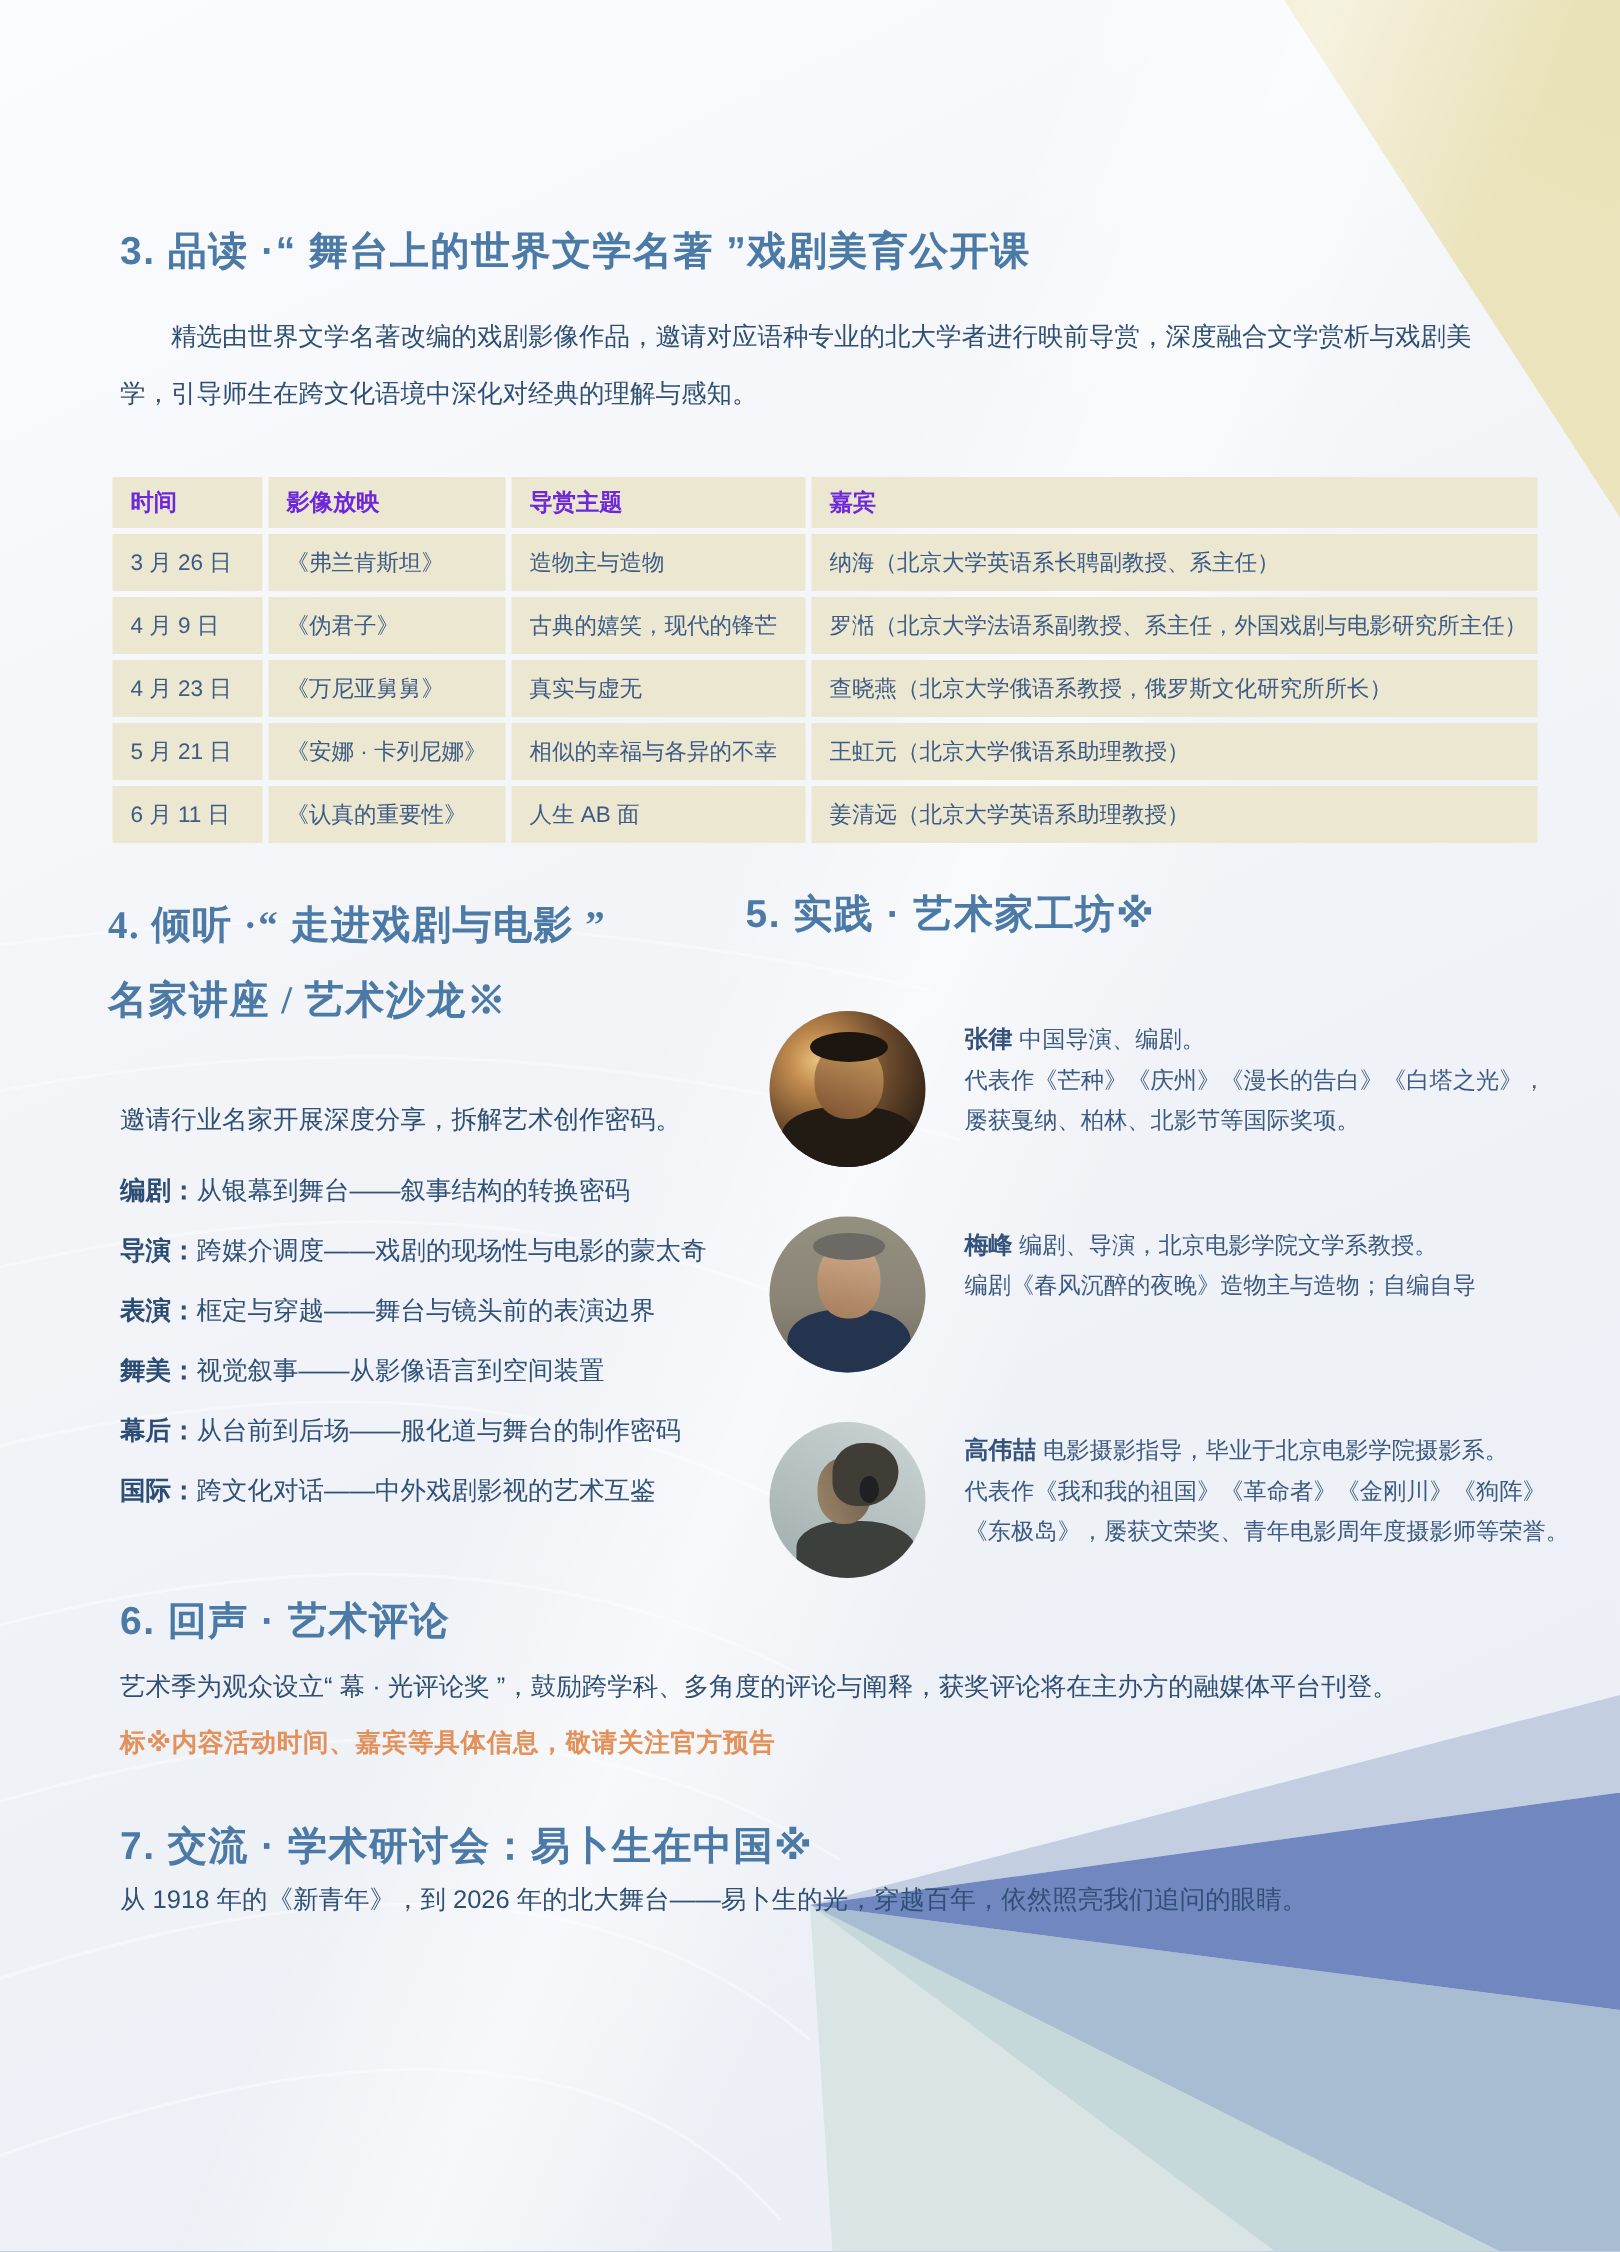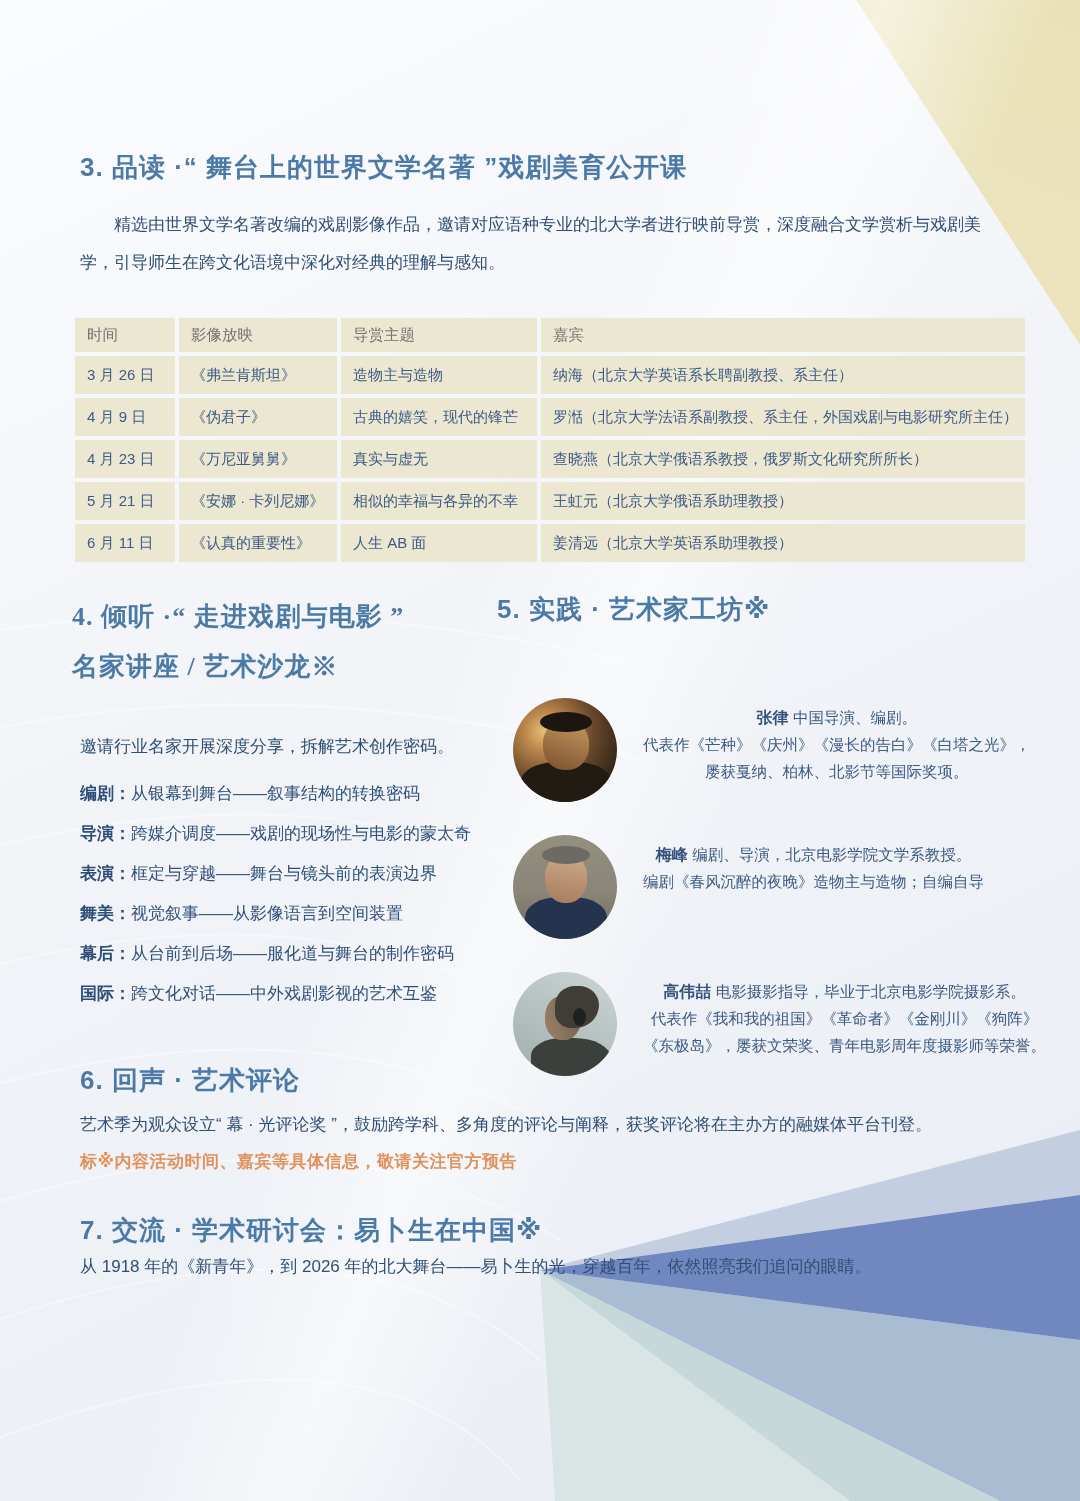--- a/index.html
+++ b/index.html
@@ -21,31 +21,31 @@
   .abs{position:absolute;margin:0;}
   .h{font-size:26px;font-weight:bold;color:#4c7aa7;letter-spacing:1px;}
   .body{font-size:17px;color:#2f4f74;line-height:38px;}
   .s3t{left:80px;top:150px;}
   .s3p{left:80px;top:206px;width:928px;text-indent:2em;}
   
   .table{position:absolute;left:75px;top:318px;width:950px;}
   .t-row{display:grid;grid-template-columns:100px 158px 196px 1fr;gap:4px;margin-bottom:4px;}
   .t-cell{background:#ece7d1;color:#3d5b84;font-size:15px;display:flex;align-items:center;
           padding:0 6px 0 12px;height:38px;white-space:nowrap;overflow:hidden;}
-  .t-head .t-cell{height:34px;font-size:15.5px;font-weight:normal;color:#737373;}
+  .t-head .t-cell{height:34px;font-size:15.5px;font-weight:bold;color:#6d28d9;}
   
   .s4t{left:72px;top:592px;line-height:50px;font-family:Liberation Serif, serif;}
   .s5t{left:497px;top:592px;}
   
   .lect{position:absolute;left:80px;top:733px;}
   .lect .l-intro{font-size:17px;color:#2f4f74;line-height:28px;margin:0 0 13px 0;white-space:nowrap;}
   .l-item{margin:0;font-size:17px;color:#30517a;line-height:40px;white-space:nowrap;}
   .l-item b{color:#2c4d76;}
   
-  .artists{position:absolute;left:513px;top:698px;text-align:center;}
+  .artists{position:absolute;left:513px;top:674px;}
   .artist{display:flex;gap:26px;margin-bottom:33px;align-items:flex-start;}
   .a-photo{position:relative;flex:0 0 104px;width:104px;height:104px;border-radius:50%;overflow:hidden;}
   .a-photo div{position:absolute;}
   .p1{background:radial-gradient(circle at 30% 32%,#e8c07a 0%,#c08a4e 18%,#6b4a2c 48%,#251c14 85%);}
   .p1 .torso{left:8px;top:64px;width:90px;height:48px;border-radius:40% 40% 0 0;background:#221b13;}
   .p1 .head{left:30px;top:22px;width:46px;height:50px;border-radius:46%;background:linear-gradient(200deg,#c89a5e,#7a5030);}
   .p1 .hair{left:27px;top:14px;width:52px;height:20px;border-radius:50%;background:#1c1510;}
   .p2{background:linear-gradient(180deg,#94907f 0%,#8a8577 55%,#6f6a5e 100%);}
   .p2 .torso{left:12px;top:62px;width:82px;height:48px;border-radius:42% 42% 0 0;background:#25344e;}
   .p2 .head{left:32px;top:18px;width:42px;height:50px;border-radius:46%;background:linear-gradient(190deg,#d0ac8a,#a57d5c);}

